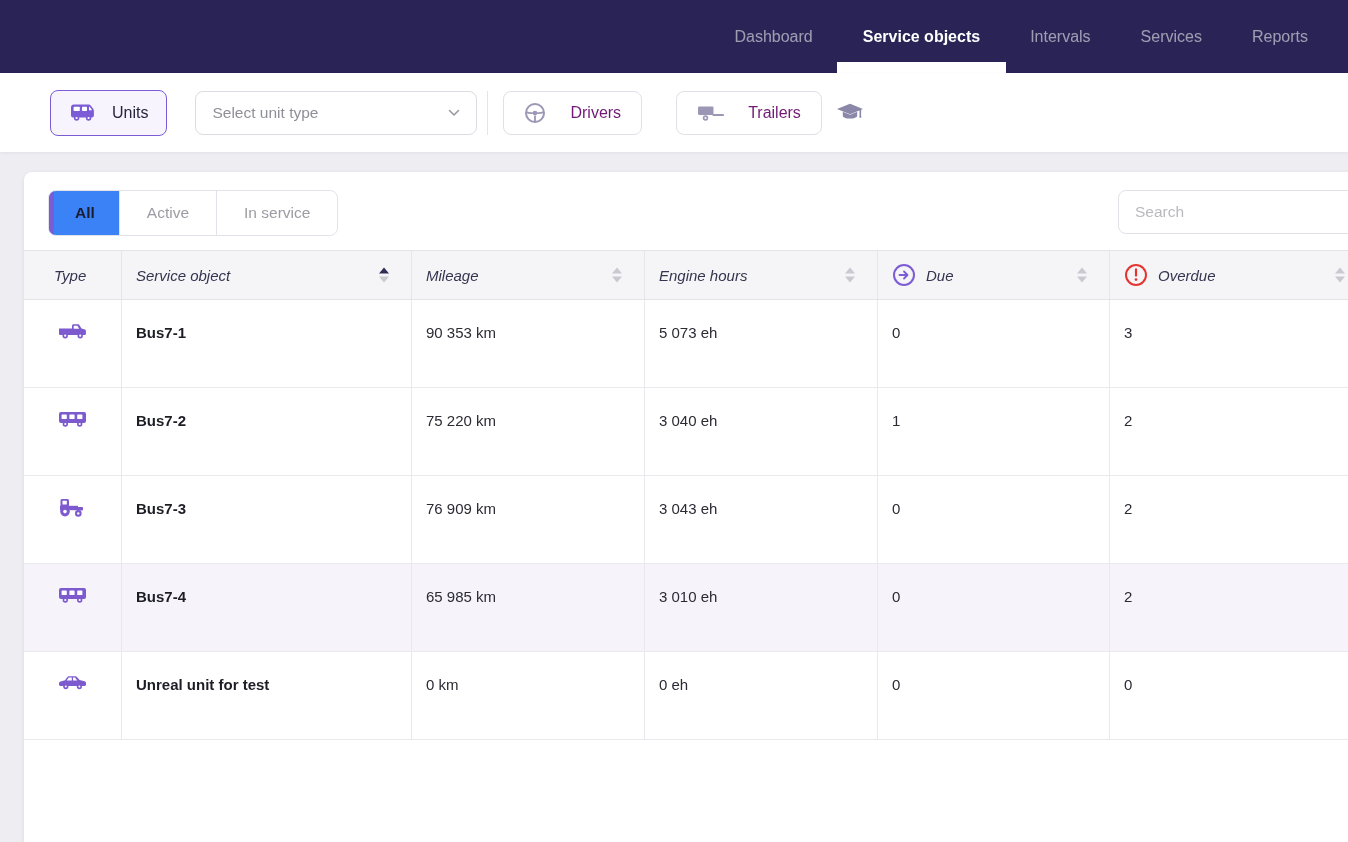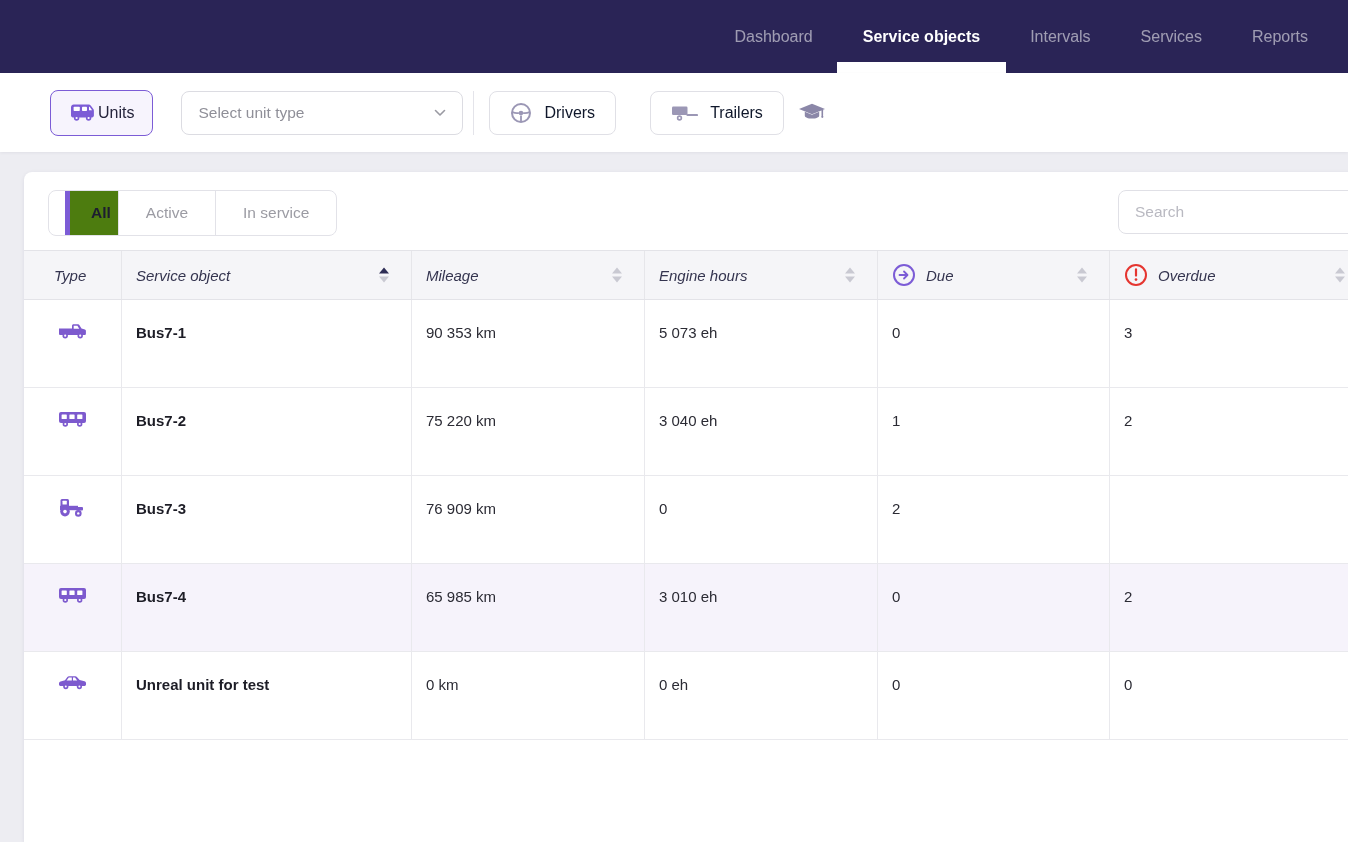--- a/index.html
+++ b/index.html
@@ -24,37 +24,37 @@
   .nav-item.active::after {
     content:""; position:absolute; left:-26px; right:-26px; bottom:0; height:11px; background:#fff;
   }
 
   
   .toolbar {
     height:79px; background:#fff; display:flex; align-items:center;
     padding-left:50px; position:relative; box-shadow:0 1px 3px rgba(20,20,50,.06);
   }
   .units-btn {
-    height:46px; padding:0 18px; display:flex; align-items:center; gap:2px;
+    height:46px; padding:0 18px; display:flex; align-items:center; gap:16px;
     border:1.5px solid var(--accent-purple,#7c5cd6); border-radius:8px;
     background:#f7f4fd; font-size:16px; color:#26253c; cursor:pointer;
     font-family:inherit;
   }
   .units-btn .icon { color:var(--accent-purple,#7c5cd6); display:flex; }
   .select {
     margin-left:28px; width:282px; height:44px; border:1px solid #dcdce2; border-radius:8px;
     display:flex; align-items:center; justify-content:space-between; padding:0 16px;
     color:#8f8f98; font-size:15.5px; background:#fff; cursor:pointer;
   }
   .select .chevron { color:#9a9aa2; display:flex; }
   .v-divider { width:1px; height:44px; background:#e4e4ea; margin-left:10px; }
   .ghost-btn {
-    height:44px; padding:0 20px; margin-left:15px; display:flex; align-items:center; gap:12px;
+    height:44px; padding:0 20px; margin-left:15px; display:flex; align-items:center; gap:24px;
     border:1px solid #e0e0e6; border-radius:8px; background:#fff;
-    font-size:16px; color:#0f172a; cursor:pointer; font-family:inherit;
+    font-size:16px; color:#701a75; cursor:pointer; font-family:inherit;
   }
   .ghost-btn + .ghost-btn { margin-left:34px; }
   .ghost-btn .icon { color:#9b97b5; display:flex; }
   .grad-cap { margin-left:14px; color:var(--muted-icon-purple,#8b87a8); display:flex; cursor:pointer; }
 
   
   .panel {
     position:absolute; left:24px; top:172px; right:-20px; bottom:0;
     background:#fff; border-radius:8px 8px 0 0; box-shadow:0 1px 4px rgba(30,30,60,.08);
     overflow:hidden;
@@ -66,22 +66,22 @@
   .tab-group {
     display:inline-flex; height:46px; border:1px solid #e2e2e8; border-radius:8px;
     overflow:hidden; background:#fff;
   }
   .tab {
     display:flex; align-items:center; padding:0 27px; font-size:15.5px; color:#9b9ba3;
     cursor:pointer; border-right:1px solid #e2e2e8; white-space:nowrap;
   }
   .tab:last-child { border-right:none; }
   .tab.active {
-    background:#4d7c0f; color:#1d1d30; font-weight:700;
-    border-left:5px solid var(--accent-purple,#7c5cd6); padding:0 7px 0 21px;margin-left:16px;
+    background:#3b82f6; color:#1d1d30; font-weight:700;
+    border-left:5px solid var(--accent-purple,#7c5cd6); padding:0 24px 0 21px;
   }
   .search {
     margin-left:auto; width:250px; height:44px; border:1px solid #e0e0e6; border-radius:8px;
     padding:0 16px; font-size:15.5px; color:#33333c; font-family:inherit; outline:none;
   }
   .search::placeholder { color:#b9b9c1; }
 
   
   .table { margin-top:14px; }
   .thead, .row {
@@ -306,20 +306,21 @@
                   <rect x="4.5" y="2.8" width="4.3" height="3.6" rx=".5" fill="#fff"></rect>
                   <rect x="2" y="7.8" width="18" height="4.4" fill="currentColor"></rect>
                   <rect x="18.5" y="9" width="6.5" height="3.6" rx="1" fill="currentColor"></rect>
                   <circle cx="7" cy="13.6" r="4.8" fill="currentColor"></circle>
                   <circle cx="7" cy="13.6" r="1.8" fill="#fff"></circle>
                   <circle cx="20.3" cy="15.4" r="3.3" fill="currentColor"></circle>
                   <circle cx="20.3" cy="15.4" r="1.2" fill="#fff"></circle>
                 </svg></span></div>
             <div class="cell name">Bus7-3</div>
             <div class="cell">76 909 km</div>
+            <div class="cell">3 043 eh</div>
             <div class="cell">0</div>
             <div class="cell">2</div>
           </div>
           <div class="row highlight">
             <div class="cell type"><span><svg width="29" height="18" viewBox="0 0 29 18">
                   <rect x="1" y="2" width="27" height="11" rx="2" fill="currentColor"></rect>
                   <rect x="3.6" y="4.4" width="5.2" height="4.6" rx=".6" fill="#fff"></rect>
                   <rect x="11.4" y="4.4" width="5.2" height="4.6" rx=".6" fill="#fff"></rect>
                   <rect x="19.2" y="4.4" width="5.2" height="4.6" rx=".6" fill="#fff"></rect>
                   <circle cx="7.3" cy="14" r="2.7" fill="currentColor"></circle>

